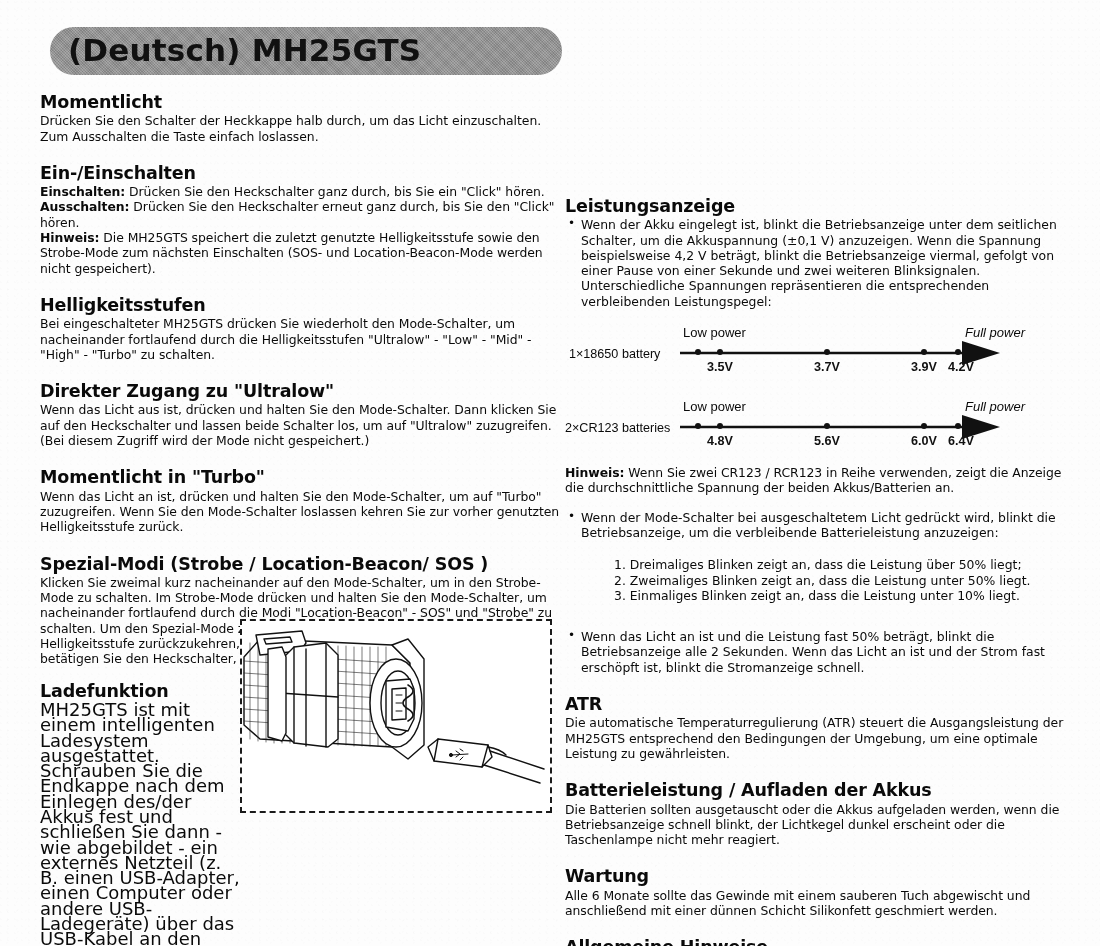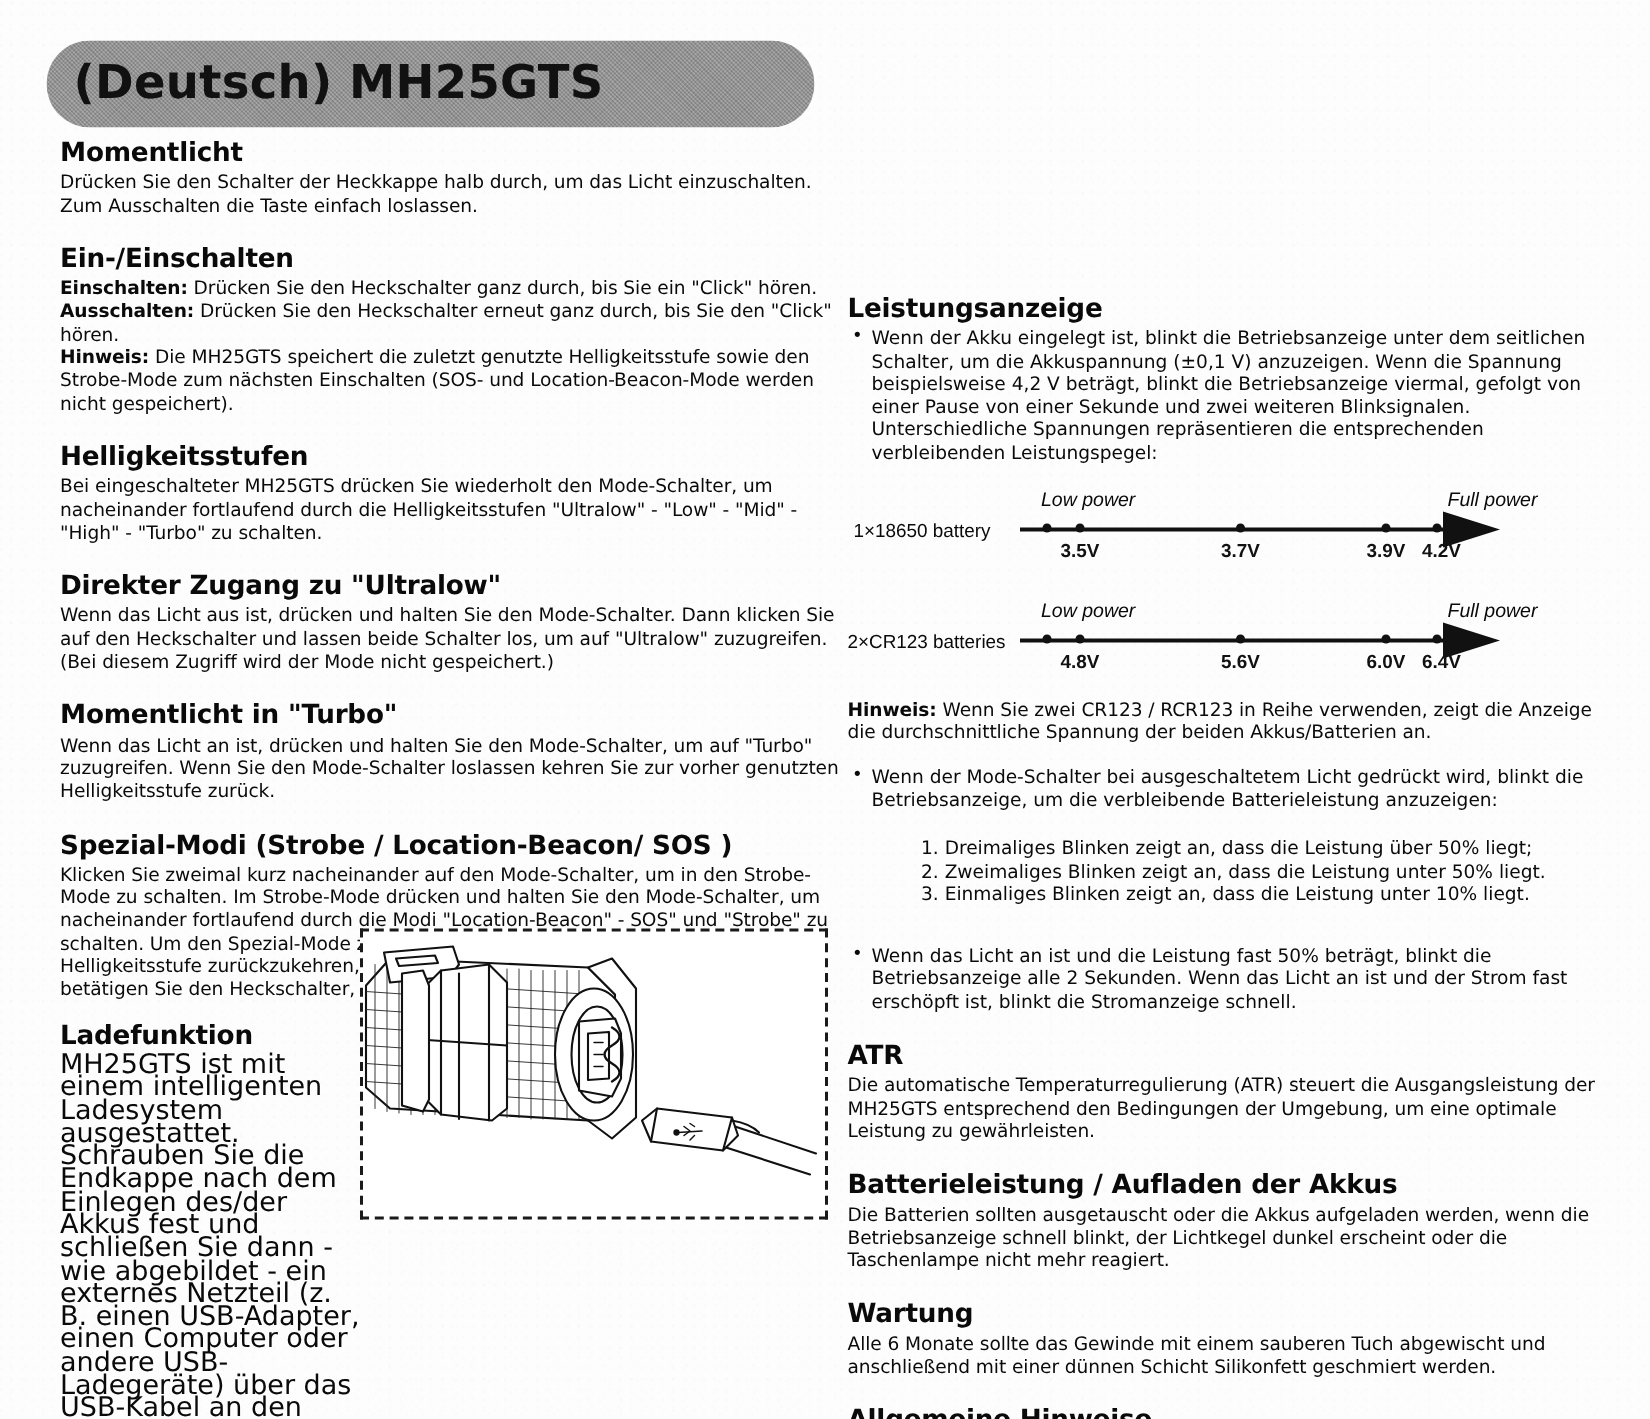--- a/index.html
+++ b/index.html
@@ -30,24 +30,24 @@
       radial-gradient(circle at 12% 33%, rgba(0,0,0,.025) 0 1px, transparent 1px),
       radial-gradient(circle at 61% 71%, rgba(0,0,0,.02) 0 1px, transparent 1px),
       radial-gradient(circle at 84% 18%, rgba(0,0,0,.02) 0 1px, transparent 1px);
     background-size: 7px 7px, 11px 11px, 9px 9px;
     opacity: .55;
   }
 
   
   .title-pill {
     position: absolute;
-    left: 31px;
+    left: 50px;
     top: 27px;
     width: 512px;
-    height: 58px;
+    height: 48px;
     border-radius: 29px;
     background: #949494;
     background-image:
       repeating-linear-gradient(45deg, rgba(255,255,255,.10) 0 1px, rgba(0,0,0,.07) 1px 2px),
       repeating-linear-gradient(-45deg, rgba(255,255,255,.07) 0 1px, rgba(0,0,0,.05) 1px 2px);
     display: flex;
     align-items: center;
   }
   .title-pill .txt {
     font-size: 31px;
@@ -146,21 +146,21 @@
     font-family: "Liberation Sans", sans-serif;
     text-align: center;
   }
   .scale-svg { position: absolute; left: 105px; top: 0; }
   .cap-low, .cap-full {
     position: absolute;
     top: 2px;
     font-size: 13px;
     font-family: "Liberation Sans", sans-serif;
   }
-  .cap-low  { left: 129px; font-style: italic; }
+  .cap-low  { left: 118px; }
   .cap-full { left: 400px; font-style: italic; }
   .volt-lab {
     font-family: "Liberation Sans", sans-serif;
     font-size: 12.6px;
     font-weight: 600;
   }
 </style>
 </head>
 <body>
 

